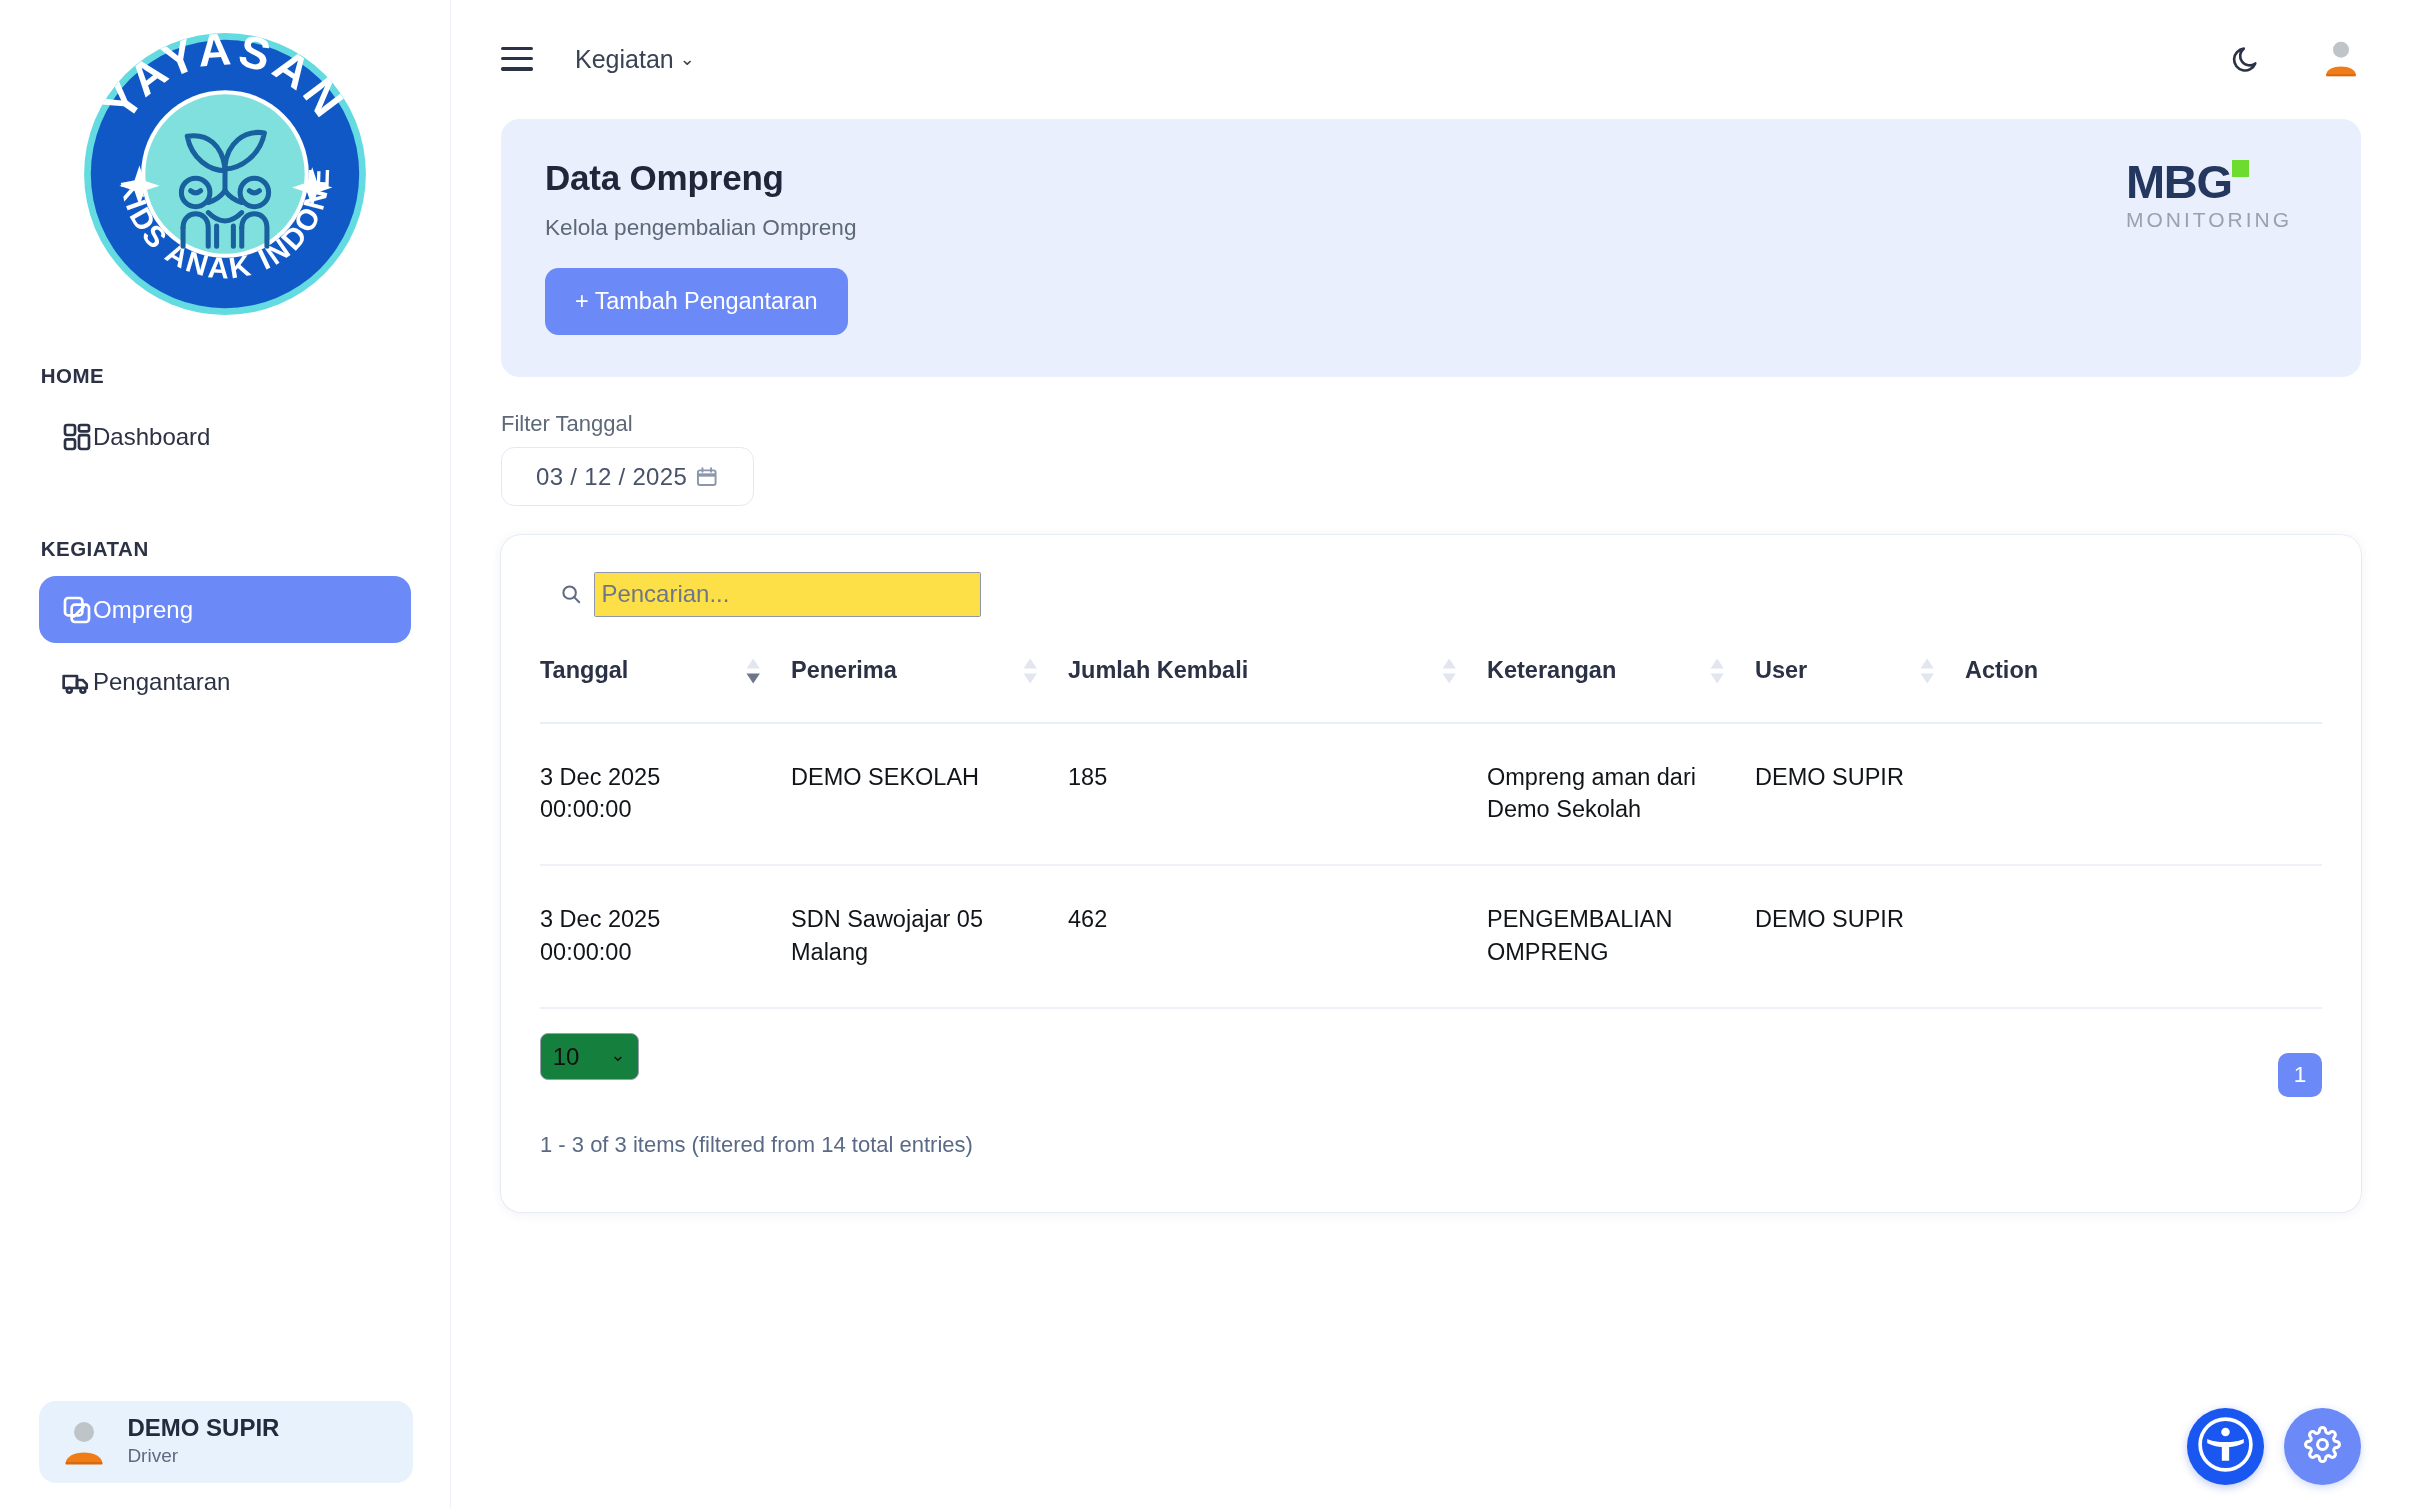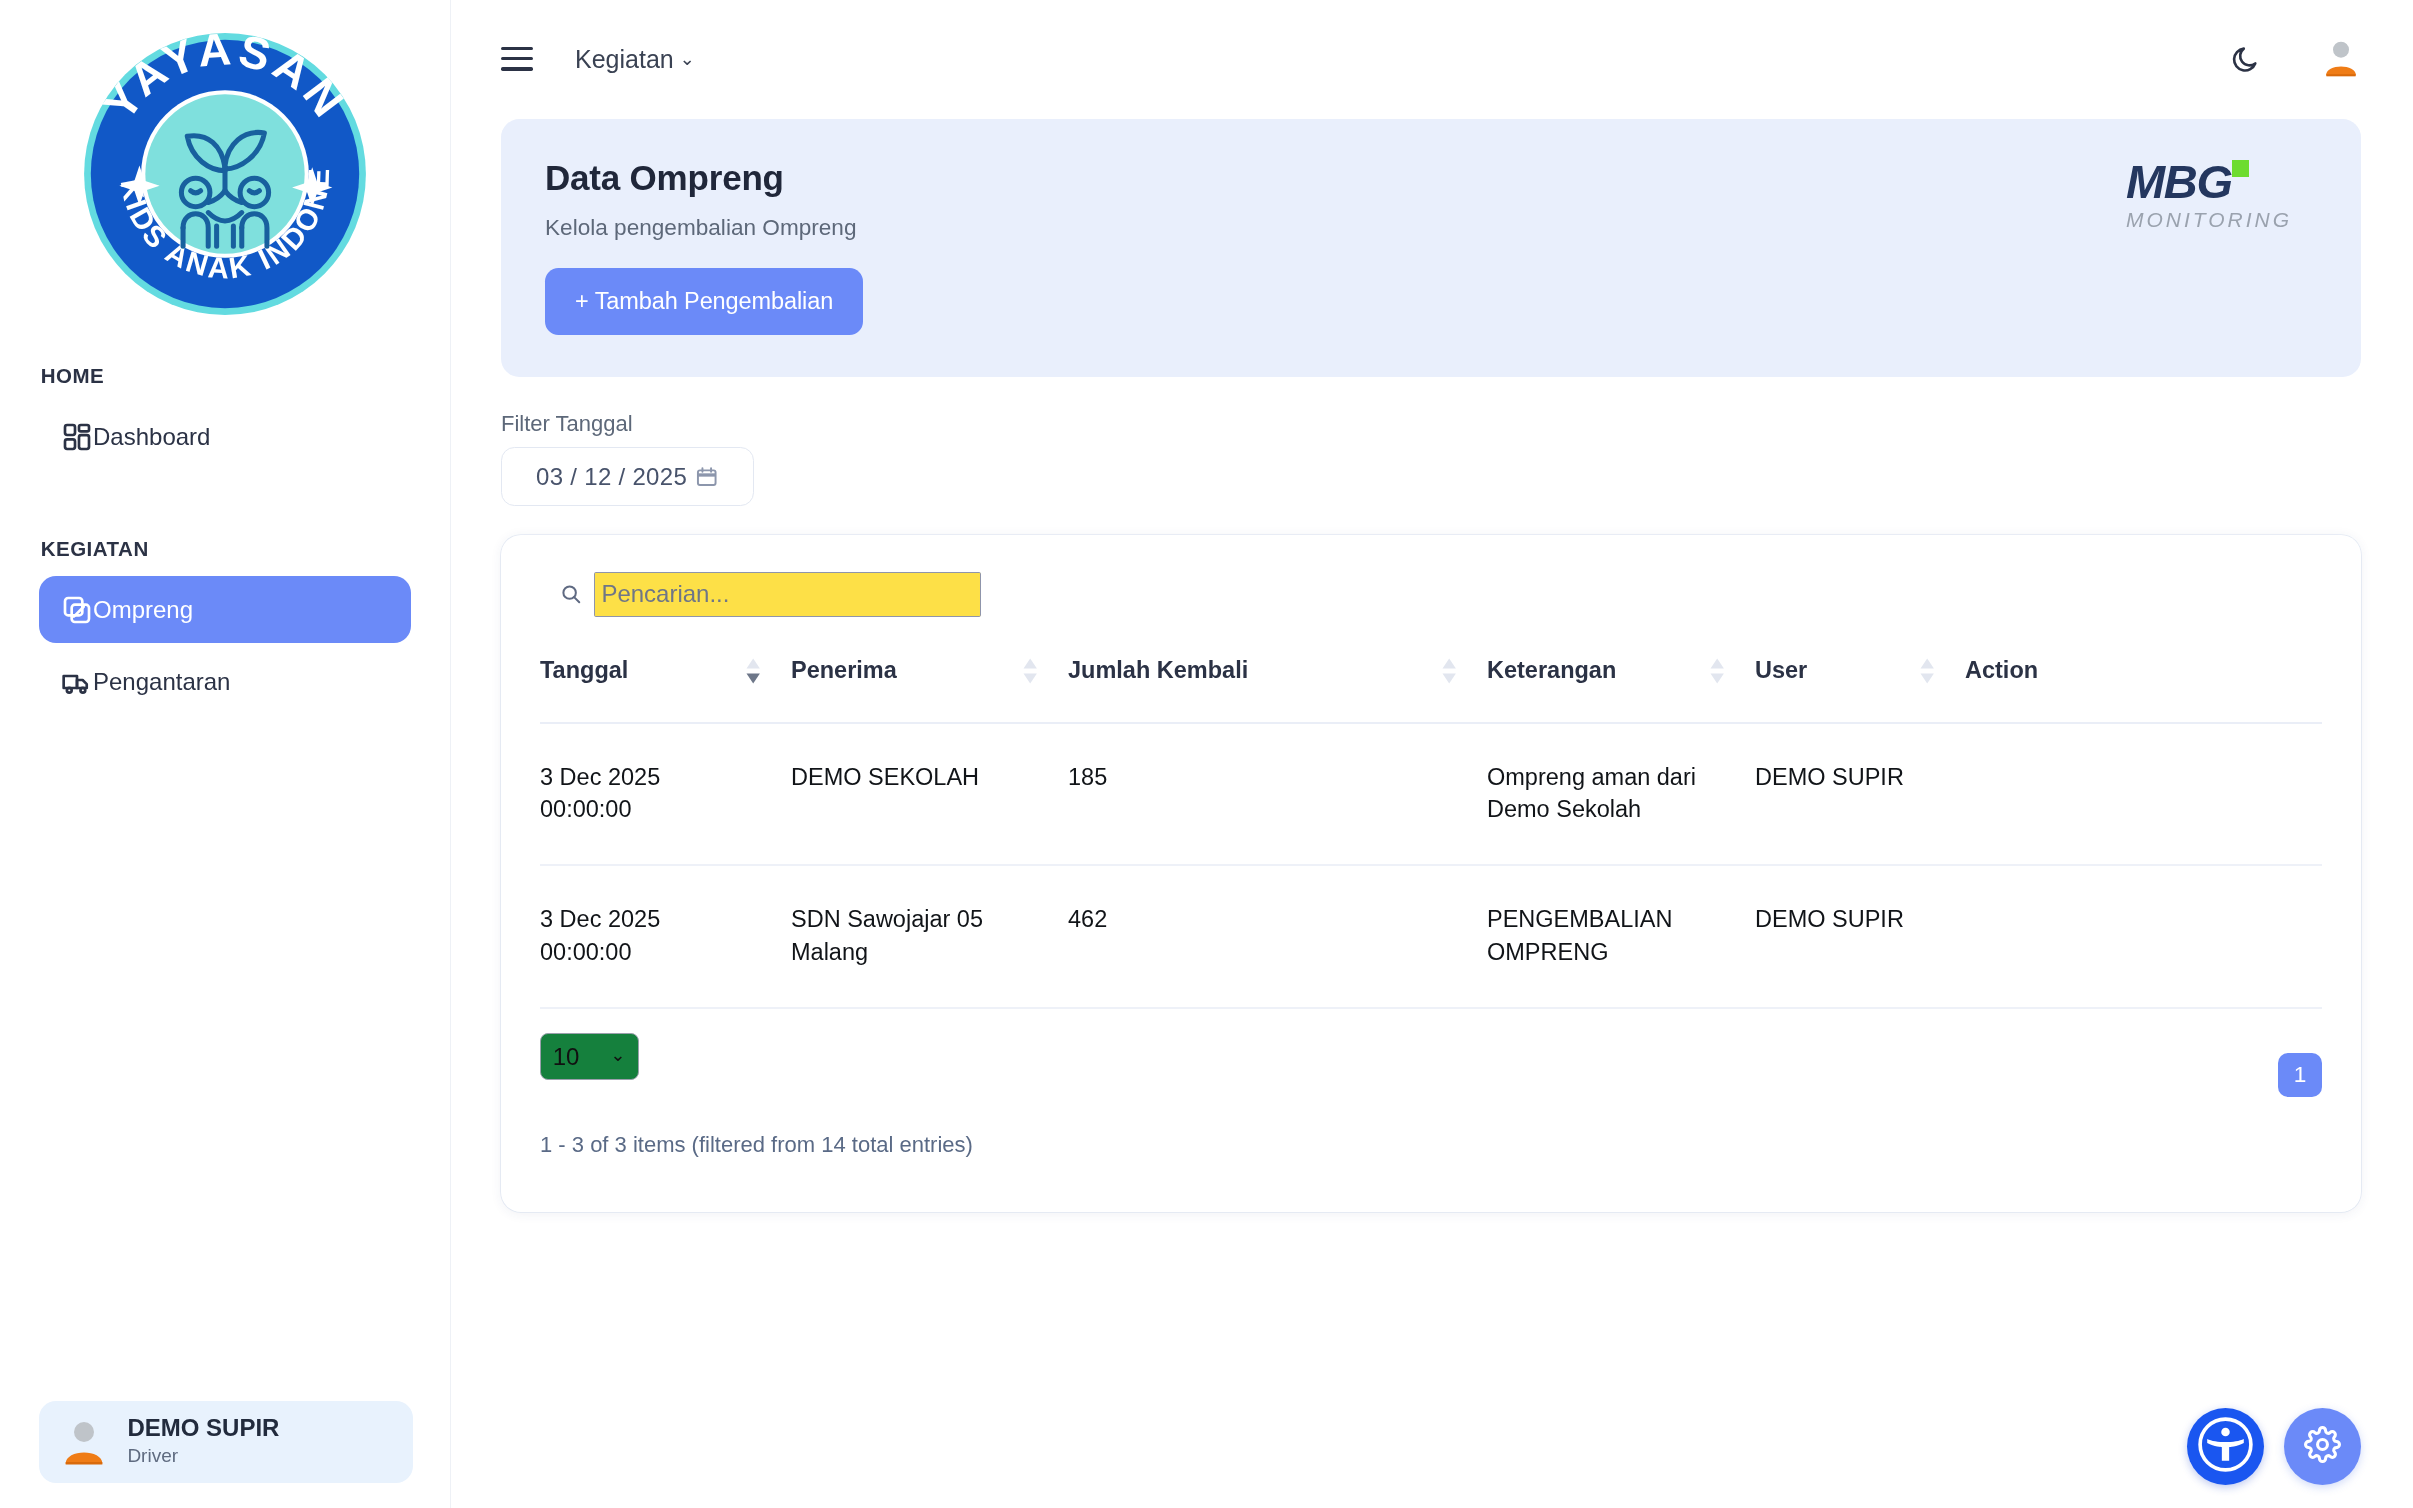--- a/index.html
+++ b/index.html
@@ -90,21 +90,21 @@
   .hero-sub { font-size: 22.6px; color: #5d6879; margin-top: 17px; }
   .btn-primary {
     margin-top: 27px; display: inline-flex; align-items: center;
     height: 67px; padding: 0 30px; border: none;
     background: #6b8af8; color: #fff; border-radius: 13.4px;
     font-size: 23.5px; font-family: "Liberation Sans", sans-serif;
     cursor: pointer; letter-spacing: -0.1px;
   }
   .mbg-logo {
     position: absolute; right: 47px; top: 39px;
-    width: 188px; text-align: left; user-select: none; font-style: italic;
+    width: 188px; text-align: left; user-select: none;
   }
   .mbg-top {
     font-size: 47px; font-weight: 700; color: #24375f;
     letter-spacing: -1.3px; line-height: 1; position: relative;
     display: inline-block;
   }
   .mbg-dot {
     position: absolute; right: -17px; top: 1.7px;
     width: 17px; height: 17px; background: #6ddc2f;
   }
@@ -345,21 +345,21 @@
           </svg>
         </span>
       </div>
     </header>
 
     <div class="content">
 
       <div class="hero">
         <div class="hero-title">Data Ompreng</div>
         <div class="hero-sub">Kelola pengembalian Ompreng</div>
-        <button class="btn-primary">+ Tambah Pengembalian</button>
+        <button class="btn-primary">+ Tambah Pengantaran</button>
 
         <div class="mbg-logo">
           <div class="mbg-top">
             <span>MBG</span>
             <span class="mbg-dot"></span>
           </div>
           <div class="mbg-bottom">MONITORING</div>
         </div>
       </div>
 

